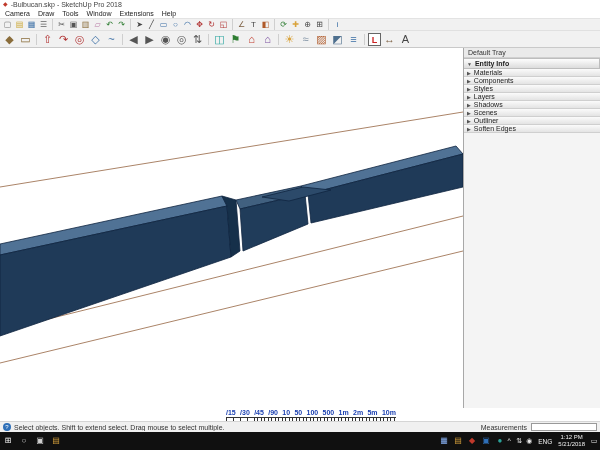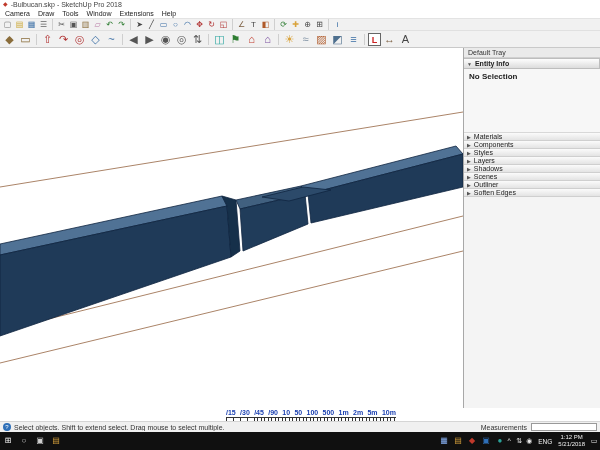--- a/index.html
+++ b/index.html
@@ -181,23 +181,20 @@
         <polygon points="308,146 463,106 463,139 311,175" data-name="beam-right-front-face" fill="#1f3a58"></polygon>
         <polygon points="262,149 303,139 331,142 289,153" data-name="beam-joint-plate-face" fill="#2c4a6a"></polygon>
       </svg>
     </div>
 
     <div id="tray" data-name="default-tray-panel">
       <div class="tray-title" data-name="tray-title">Default Tray</div>
       <div class="entity-header" data-name="tray-section-entity-info">
         <span class="tray-arrow" data-name="chevron-down-icon">▼</span>
         <span data-name="entity-info-label">Entity Info</span>
-      </div>
-      <div class="entity-body" data-name="entity-info-panel">
-        <span data-name="entity-info-content">No Selection</span>
       </div>
       <div data-name="tray-sections">
           <div class="tray-section" data-name="tray-section-materials">
             <span class="tray-arrow" data-name="chevron-right-icon">▶</span>
             <span class="tray-sec-label" data-name="tray-section-label">Materials</span>
           </div>
           <div class="tray-section" data-name="tray-section-components">
             <span class="tray-arrow" data-name="chevron-right-icon">▶</span>
             <span class="tray-sec-label" data-name="tray-section-label">Components</span>
           </div>

